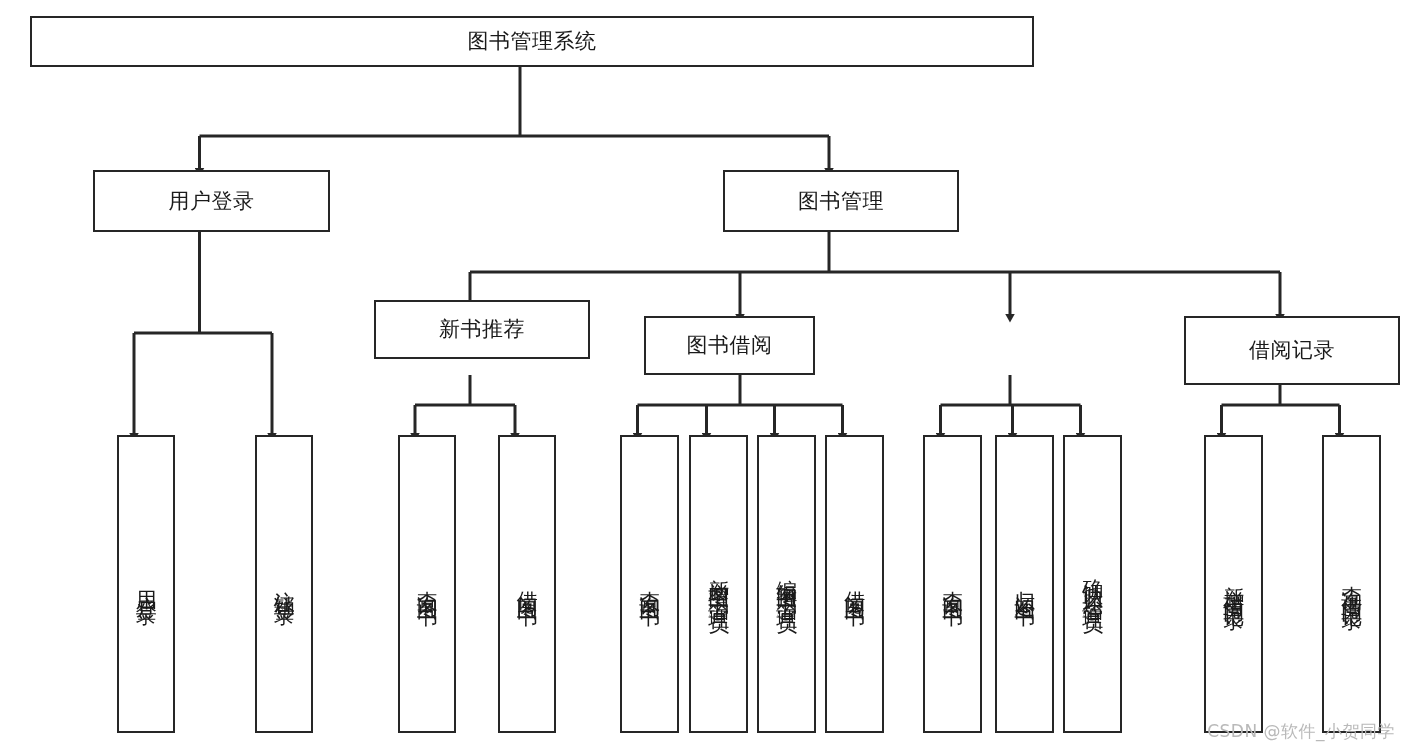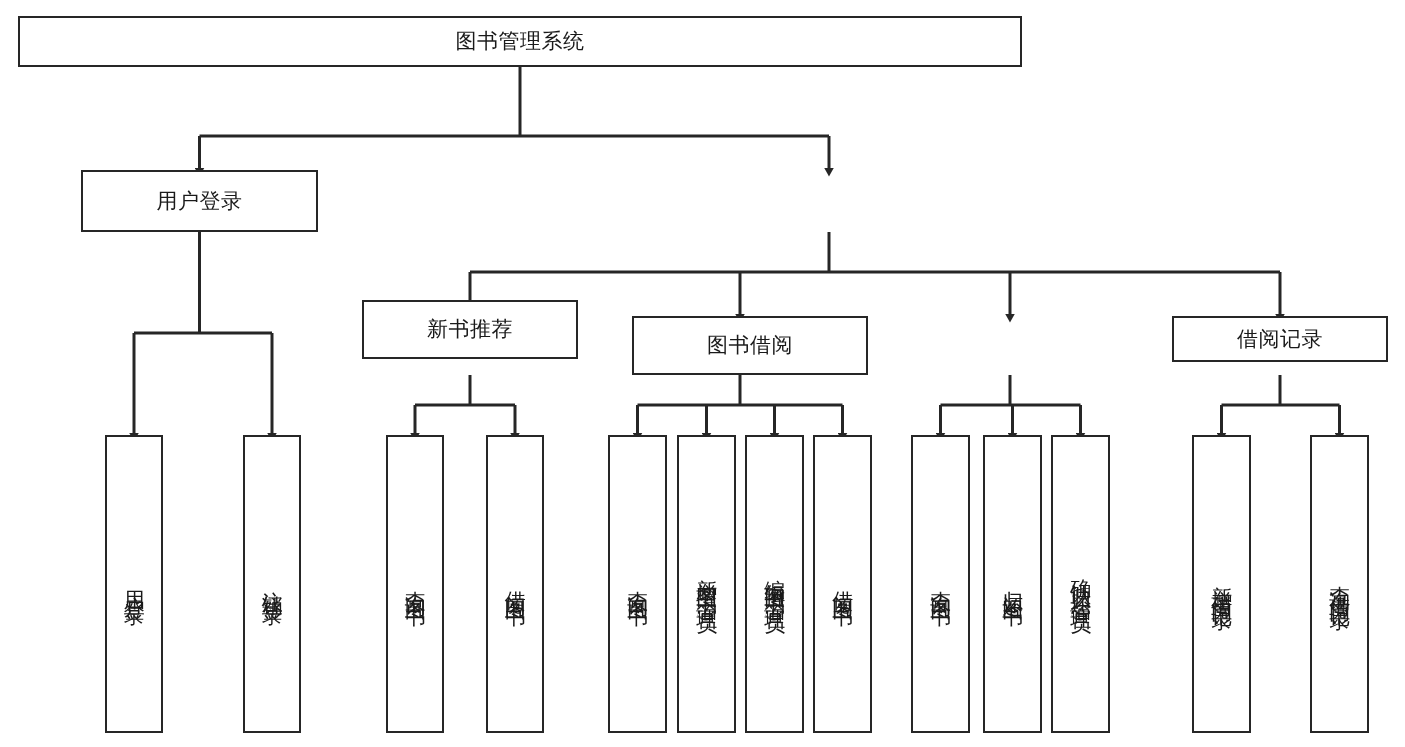--- a/index.html
+++ b/index.html
@@ -31,20 +31,21 @@
   }
   .node-box {
     position: absolute;
     box-sizing: border-box;
     background: #ffffff;
     border: 2px solid #262626;
     display: flex;
     align-items: center;
     justify-content: center;
     overflow: hidden;
+    margin-left: 12px;
   }
   .node-label {
     color: #1a1a1a;
     font-size: 21px;
     line-height: 1.25;
     letter-spacing: 0.5px;
     white-space: nowrap;
     text-align: center;
   }
   .node-box.vertical .node-label {
@@ -113,28 +114,31 @@
       </g>
   </svg>
 
   <div class="node-box" style="left: 18px; top: 16px; width: 1004px; height: 51px;">
     <span class="node-label">图书管理系统</span>
   </div>
 
   <div class="node-box" style="left: 81px; top: 170px; width: 237px; height: 62px;">
     <span class="node-label">用户登录</span>
   </div>
+  <div class="node-box" style="left: 711px; top: 170px; width: 236px; height: 62px;">
+    <span class="node-label">图书管理</span>
+  </div>
 
   <div class="node-box" style="left: 362px; top: 300px; width: 216px; height: 59px;">
     <span class="node-label">新书推荐</span>
   </div>
-  <div class="node-box" style="left: 632px; top: 316px; width: 236px; height: 59px;">
+  <div class="node-box" style="left: 632px; top: 316px; width: 171px; height: 59px;">
     <span class="node-label">图书借阅</span>
   </div>
-  <div class="node-box" style="left: 1172px; top: 316px; width: 216px; height: 46px;">
+  <div class="node-box" style="left: 1172px; top: 316px; width: 216px; height: 69px;">
     <span class="node-label">借阅记录</span>
   </div>
 
   <div class="node-box vertical" style="left: 105px; top: 435px; width: 58px; height: 298px;">
     <span class="node-label">用户登录</span>
   </div>
   <div class="node-box vertical" style="left: 243px; top: 435px; width: 58px; height: 298px;">
     <span class="node-label">注销登录</span>
   </div>
 
@@ -168,13 +172,14 @@
     <span class="node-label">确认归还（管理员）</span>
   </div>
 
   <div class="node-box vertical" style="left: 1192px; top: 435px; width: 59px; height: 298px;">
     <span class="node-label">新增借阅记录</span>
   </div>
   <div class="node-box vertical" style="left: 1310px; top: 435px; width: 59px; height: 298px;">
     <span class="node-label">查询借阅记录</span>
   </div>
 
+  <div class="watermark">CSDN @软件_小贺同学</div>
 </div>
 
 </body></html>

